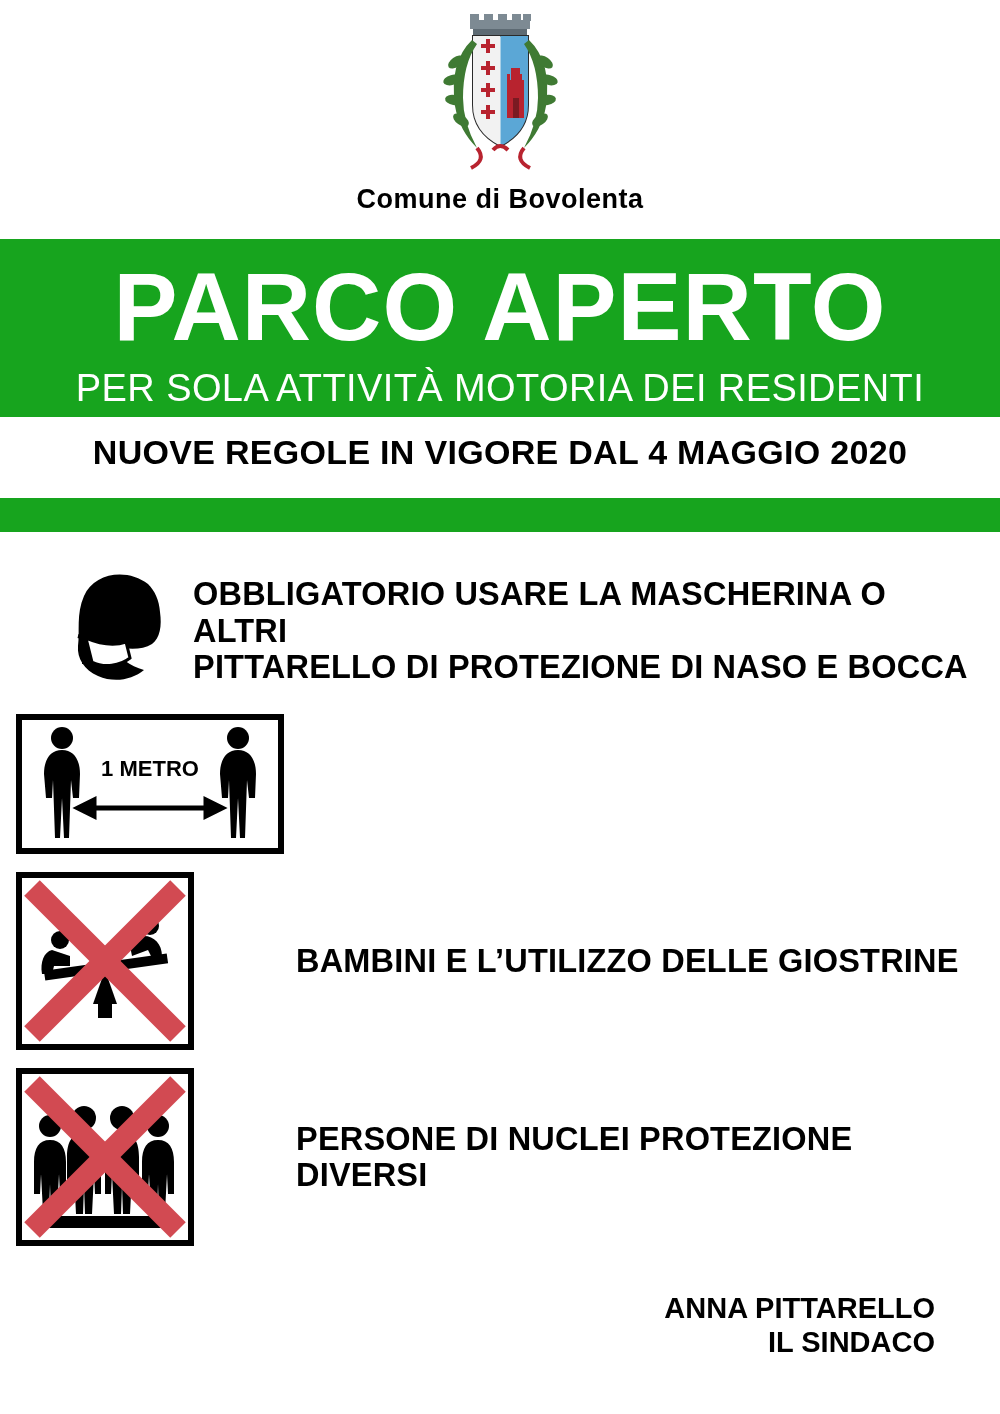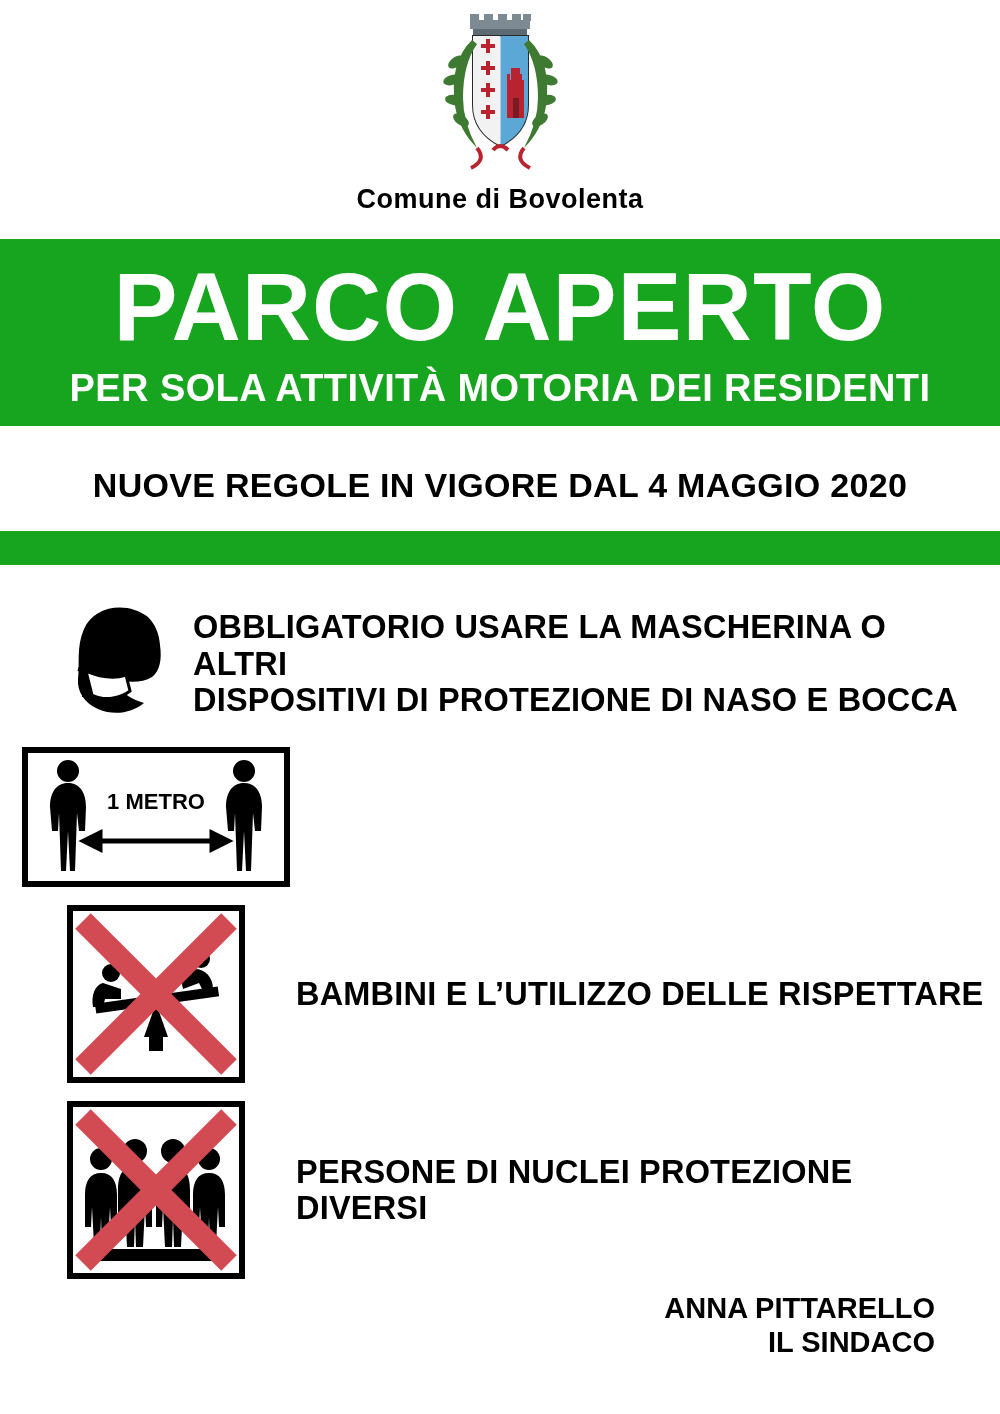--- a/index.html
+++ b/index.html
@@ -39,43 +39,43 @@
     letter-spacing: 0.5px;
     margin-top: 4px;
     color: #000;
   }
 
   
   .green-band {
     margin-top: 24px;
     width: 100%;
     background: #17a41e;
-    padding: 20px 0 16px 0;
+    padding: 20px 0 7px 0;
     text-align: center;
   }
   .green-band .main-title {
     color: #ffffff;
     font-size: 96px;
     font-weight: bold;
     line-height: 1.0;
     letter-spacing: 1px;
   }
   .green-band .sub-title {
     color: #ffffff;
     font-size: 38px;
-    font-weight: bold;
+    font-weight: normal;
     letter-spacing: 0.4px;
     margin-top: 12px;
   }
 
   .rules-date {
     text-align: center;
     font-size: 34px;
     font-weight: bold;
-    padding: 40px 0 26px 0;
+    padding: 16px 0 26px 0;
     letter-spacing: 0.3px;
   }
 
   .green-rule {
     width: 100%;
     height: 34px;
     background: #17a41e;
   }
 
   
@@ -85,21 +85,20 @@
   }
   .rule {
     display: flex;
     align-items: center;
     margin-bottom: 18px;
   }
   .rule .icon-box {
     width: 280px;
     flex: 0 0 280px;
     display: flex;
-    justify-content: center;
     align-items: center;
   }
   .rule .rule-text {
     font-size: 32.5px;
     font-weight: bold;
     line-height: 1.12;
     letter-spacing: 0.2px;
   }
   .rule-1 .icon-box { width: 165px; flex: 0 0 165px; justify-content: flex-start; padding-left: 40px;}
   .rule-1 .rule-text { padding-left: 12px; }
@@ -203,21 +202,21 @@
     <div class="rule rule-1">
       <div class="icon-box">
         <svg width="120" height="130" viewBox="0 0 120 130">
           <path d="M92 18 C72 2 38 6 28 30 C20 48 24 66 22 80 C21 92 28 104 42 110 C58 117 76 114 88 104 C74 100 62 92 58 80 C72 84 86 84 96 78 C104 72 106 60 104 46 C103 34 99 25 92 18 Z" fill="#000"></path>
           <path d="M30 72 C44 78 58 80 70 76 L74 92 C64 100 48 102 36 96 Z" fill="#ffffff" stroke="#000" stroke-width="3"></path>
           <path d="M30 72 L22 70 M36 96 L26 96" stroke="#000" stroke-width="4" fill="none"></path>
         </svg>
       </div>
       <div class="rule-text">
         <div>OBBLIGATORIO USARE LA MASCHERINA O ALTRI</div>
-        <div>DISPOSITIVI DI PROTEZIONE DI NASO E BOCCA</div>
+        <div>PITTARELLO DI PROTEZIONE DI NASO E BOCCA</div>
       </div>
     </div>
 
     <div class="rule">
       <div class="icon-box">
         <div class="framed" style="width:268px;height:140px;">
           <svg width="256" height="128" viewBox="0 0 256 128">
 
             <g fill="#000">
               <circle cx="40" cy="18" r="11"></circle>
@@ -257,21 +256,21 @@
             </g>
 
             <g stroke="#d24a52" stroke-width="22" stroke-linecap="butt">
               <line x1="10" y1="10" x2="156" y2="156"></line>
               <line x1="156" y1="10" x2="10" y2="156"></line>
             </g>
           </svg>
         </div>
       </div>
       <div class="rule-text">
-        <div>BAMBINI E L’UTILIZZO DELLE RISPETTARE</div>
+        <div>BAMBINI E L’UTILIZZO DELLE GIOSTRINE</div>
       </div>
     </div>
 
     <div class="rule">
       <div class="icon-box">
         <div class="framed" style="width:178px;height:178px;">
           <svg width="166" height="166" viewBox="0 0 166 166">
             <g fill="#000">
               <g>
                 <circle cx="28" cy="52" r="11"></circle>

